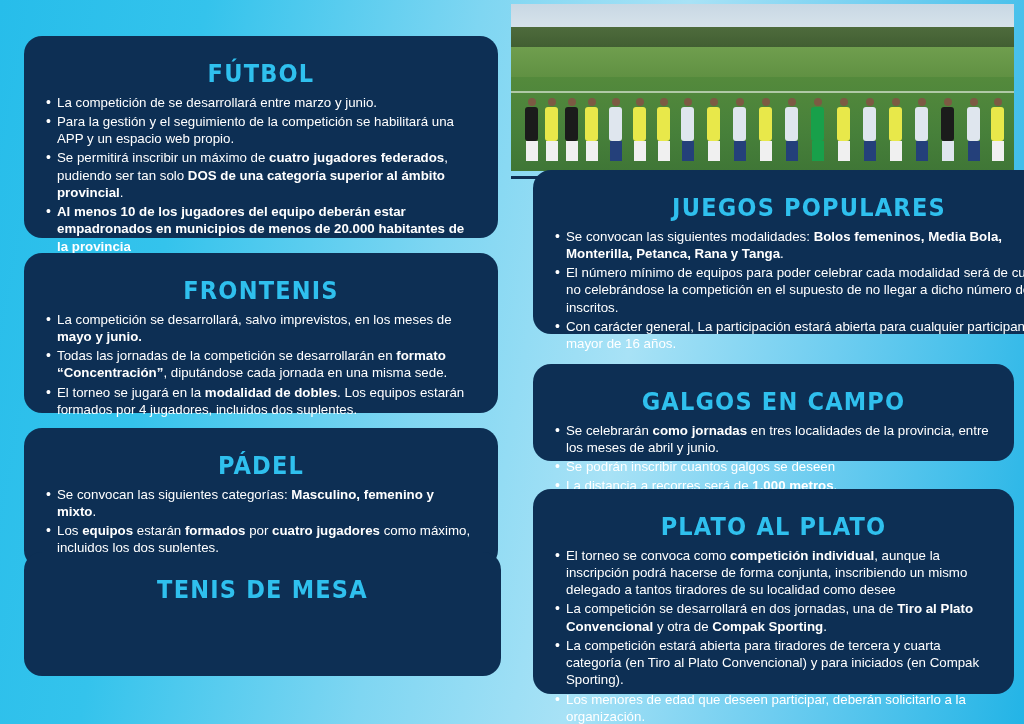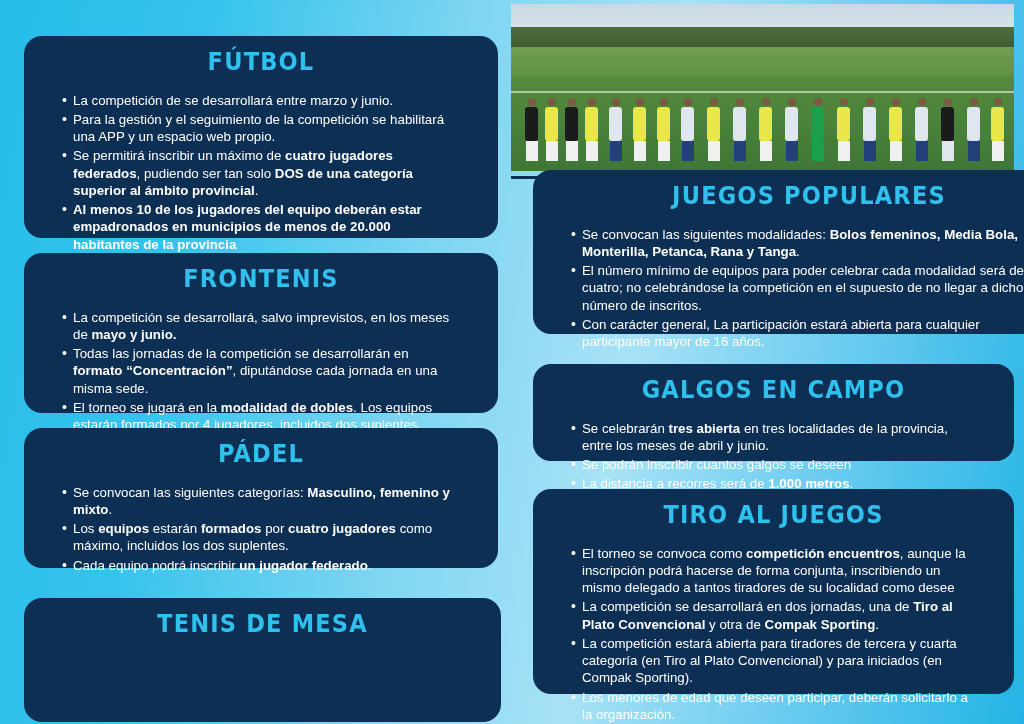--- a/index.html
+++ b/index.html
@@ -27,26 +27,26 @@
     padding: 10px 22px 14px 22px;
   }
 
   .panel-title {
     text-align: center;
     color: #2fc0ee;
     font-family: "DejaVu Sans Condensed", "Liberation Sans", sans-serif;
     font-weight: bold;
     font-size: 25px;
     letter-spacing: 1.2px;
-    margin: 2px 0 6px 0;
+    margin: 14px 0 6px 0;
     line-height: 1.1;
   }
 
   ul.items {
-    margin: 16px;
+    margin: 0;
     padding: 0;
     list-style: none;
   }
   ul.items li {
     position: relative;
     font-size: 13.3px;
     line-height: 1.30;
     margin-bottom: 2px;
     padding-left: 11px;
     text-align: left;
@@ -249,45 +249,45 @@
 
   <div class="panel" style="left:24px; top:428px; width:474px; height:140px;">
     <div class="panel-title">PÁDEL</div>
     <ul class="items">
       <li>Se convocan las siguientes categorías: <b>Masculino, femenino y mixto</b>.</li>
       <li>Los <b>equipos</b> estarán <b>formados</b> por <b>cuatro jugadores</b> como máximo, incluidos los dos suplentes.</li>
       <li>Cada equipo podrá inscribir <b>un jugador federado</b>.</li>
     </ul>
   </div>
 
-  <div class="panel" style="left:24px; top:598px; width:477px; height:124px;">
+  <div class="panel" style="left:24px; top:552px; width:477px; height:124px;">
     <div class="panel-title">TENIS DE MESA</div>
   </div>
 
   <div class="panel" style="left:533px; top:170px; width:552px; height:164px;">
     <div class="panel-title">JUEGOS POPULARES</div>
     <ul class="items">
       <li>Se convocan las siguientes modalidades: <b>Bolos femeninos, Media Bola, Monterilla, Petanca, Rana y Tanga</b>.</li>
       <li>El número mínimo de equipos para poder celebrar cada modalidad será de cuatro; no celebrándose la competición en el supuesto de no llegar a dicho número de inscritos.</li>
       <li>Con carácter general, La participación estará abierta para cualquier participante mayor de 16 años.</li>
     </ul>
   </div>
 
   <div class="panel" style="left:533px; top:364px; width:481px; height:97px;">
     <div class="panel-title">GALGOS EN CAMPO</div>
     <ul class="items">
-      <li>Se celebrarán <b>tres abierta</b> en tres localidades de la provincia, entre los meses de abril y junio.</li>
+      <li>Se celebrarán <b>como jornadas</b> en tres localidades de la provincia, entre los meses de abril y junio.</li>
       <li>Se podrán inscribir cuantos galgos se deseen</li>
       <li>La distancia a recorres será de <b>1.000 metros</b>.</li>
     </ul>
   </div>
 
   <div class="panel" style="left:533px; top:489px; width:481px; height:205px;">
-    <div class="panel-title">TIRO AL JUEGOS</div>
-    <ul class="items">
-      <li>El torneo se convoca como <b>competición encuentros</b>, aunque la inscripción podrá hacerse de forma conjunta, inscribiendo un mismo delegado a tantos tiradores de su localidad como desee</li>
+    <div class="panel-title">PLATO AL PLATO</div>
+    <ul class="items">
+      <li>El torneo se convoca como <b>competición individual</b>, aunque la inscripción podrá hacerse de forma conjunta, inscribiendo un mismo delegado a tantos tiradores de su localidad como desee</li>
       <li>La competición se desarrollará en dos jornadas, una de <b>Tiro al Plato Convencional</b> y otra de <b>Compak Sporting</b>.</li>
       <li>La competición estará abierta para tiradores de tercera y cuarta categoría (en Tiro al Plato Convencional) y para iniciados (en Compak Sporting).</li>
       <li>Los menores de edad que deseen participar, deberán solicitarlo a la organización.</li>
     </ul>
   </div>
 
 </div>
 
 </body></html>

